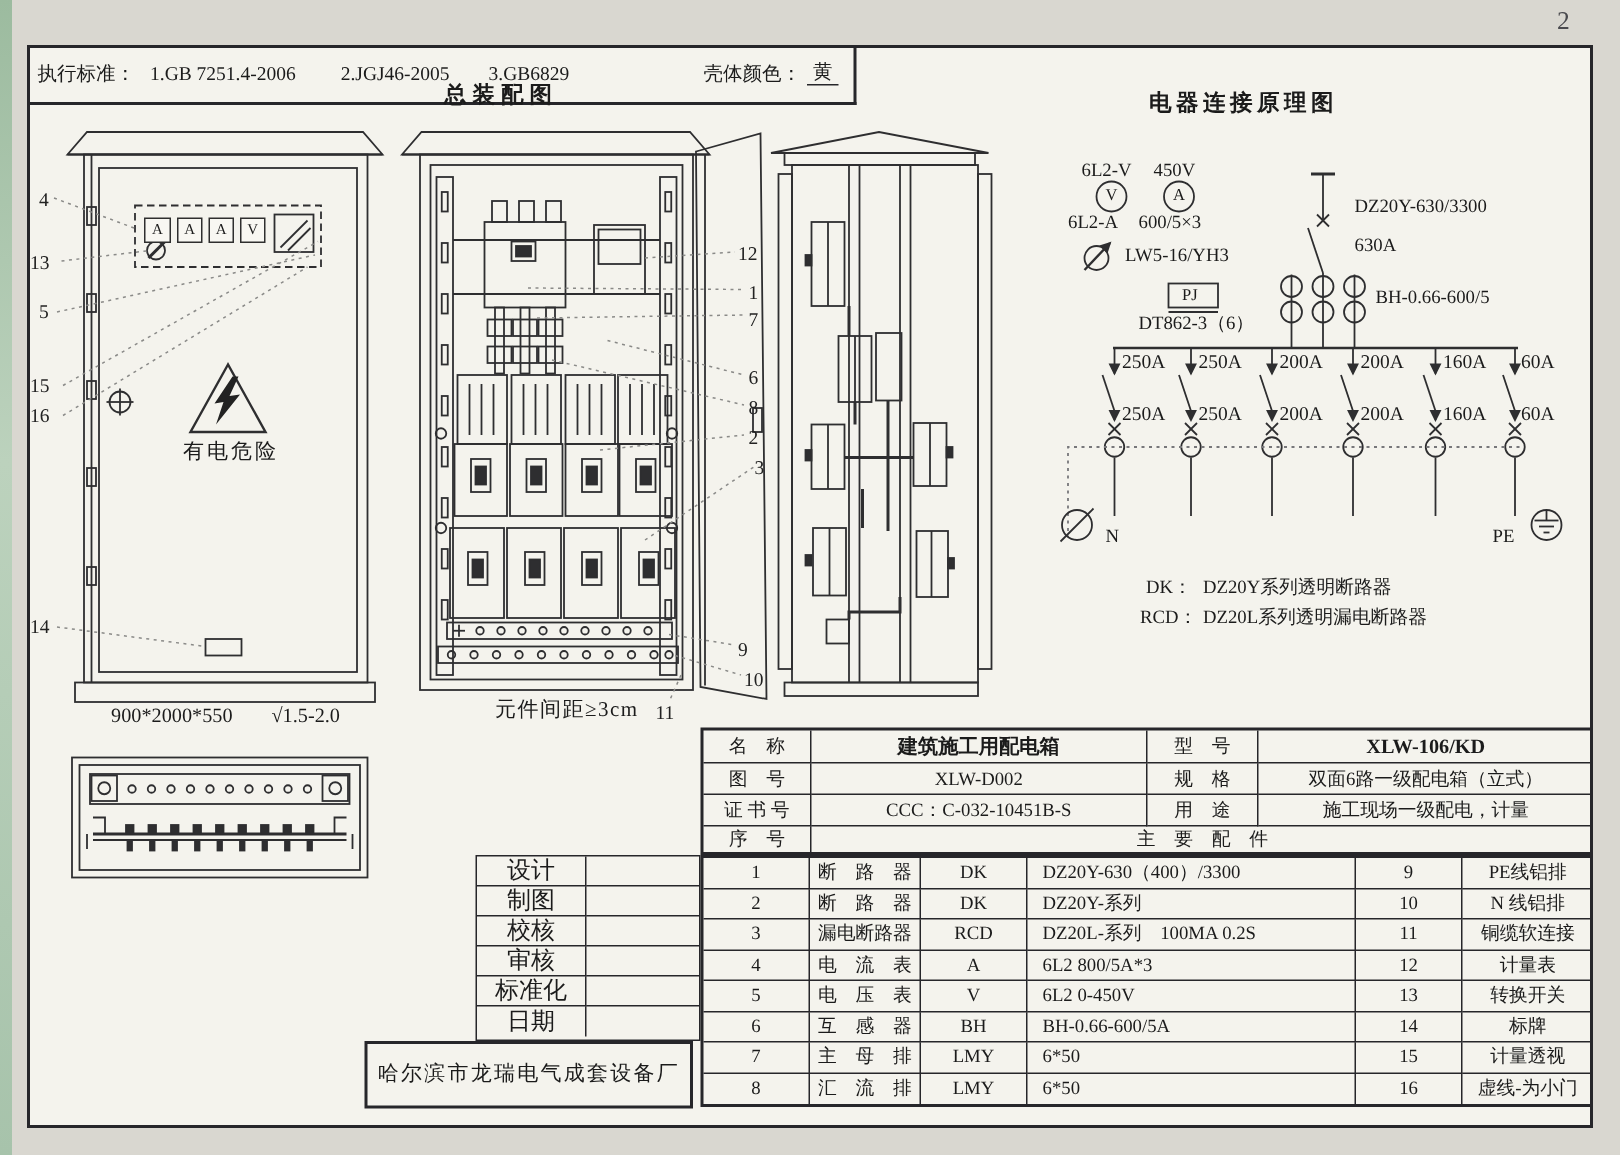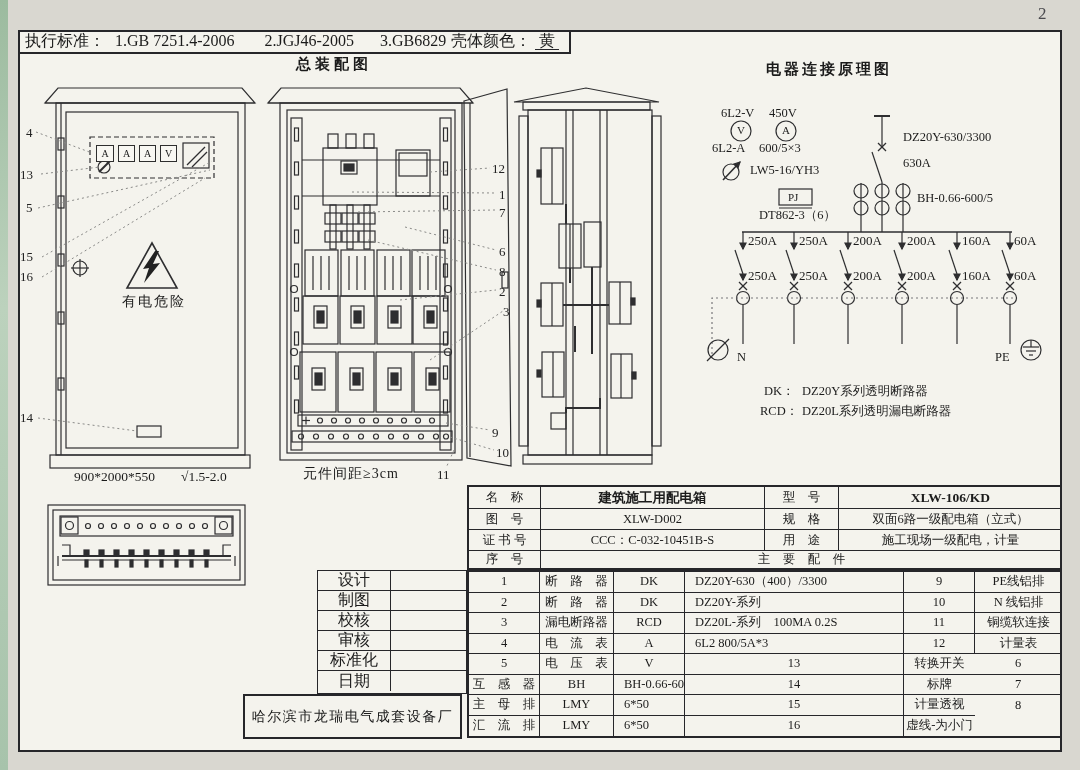--- a/index.html
+++ b/index.html
@@ -9,22 +9,22 @@
     font-family:"Liberation Serif","DejaVu Serif",serif;
     color:#1b1b1b;
   }
   .abs{position:absolute;}
   .paper-inner{left:18px;top:30px;width:1044px;height:722px;background:#f4f3ed;}
   .page-border{left:18px;top:30px;width:1044px;height:722px;border:2px solid #26262a;box-sizing:border-box;}
   .green-strip{left:0;top:0;width:8px;height:770px;background:linear-gradient(180deg,#9cbb9f,#bcd2bd 40%,#a7c3ab);}
   .t{white-space:nowrap;line-height:1.1;}
   .pagenum{left:1038px;top:5px;font-size:17px;color:#4a4a4e;}
   
-  .stdbar{left:18px;top:30px;width:553px;height:24px;border-right:2px solid #26262a;border-bottom:2px solid #26262a;
-    box-sizing:border-box;display:flex;align-items:center;font-size:16px;padding-left:7px;}
+  .stdbar{left:18px;top:30px;width:553px;height:40px;border-right:2px solid #26262a;border-bottom:2px solid #26262a;
+    box-sizing:border-box;display:flex;align-items:center;font-size:13px;padding-left:7px;}
   .stdbar .s1{margin-left:10px;} .stdbar .s2{margin-left:30px;} .stdbar .s3{margin-left:26px;}
   .stdbar .shell{margin-left:auto;} .stdbar .shellv{margin:0 10px 0 4px;border-bottom:1px solid #26262a;padding:0 4px;}
   .big-title{font-size:15px;font-weight:bold;letter-spacing:4px;}
   
   .grid{display:grid;box-sizing:border-box;border:2px solid #26262a;background:transparent;}
   .grid>div{box-sizing:border-box;border-right:1px solid #26262a;border-bottom:1px solid #26262a;
     display:flex;align-items:center;justify-content:center;font-size:12.5px;overflow:hidden;white-space:nowrap;}
   .grid>div.nr{border-right:none;} .grid>div.nb{border-bottom:none;}
   .grid>div.left{justify-content:flex-start;padding-left:10px;}
   .titleblock{left:467px;top:485px;width:595px;height:85px;grid-template-columns:72px 224px 74px 223px;grid-template-rows:22px 21px 21px 1fr;}
@@ -445,21 +445,21 @@
 <div class="abs t callout" style="left:492px;top:162px;">12</div>
 <div class="abs t callout" style="left:499px;top:188px;">1</div>
 <div class="abs t callout" style="left:499px;top:206px;">7</div>
 <div class="abs t callout" style="left:499px;top:245px;">6</div>
 <div class="abs t callout" style="left:499px;top:265px;">8</div>
 <div class="abs t callout" style="left:499px;top:285px;">2</div>
 <div class="abs t callout" style="left:503px;top:305px;">3</div>
 <div class="abs t callout" style="left:492px;top:426px;">9</div>
 <div class="abs t callout" style="left:496px;top:446px;">10</div>
 <div class="abs t callout" style="left:437px;top:468px;">11</div>
-<div class="abs t note" style="left:303px;top:466px;">元件间距≥3cm</div>
+<div class="abs t note" style="left:330px;top:466px;">元件间距≥3cm</div>
 
 <div class="abs t sch-title" style="left:766px;top:61px;">电器连接原理图</div>
 <div class="abs t lbl" style="left:721px;top:107px;">6L2-V</div>
 <div class="abs t lbl" style="left:769px;top:107px;">450V</div>
 <div class="abs t circleletter" style="left:737px;top:124px;">V</div>
 <div class="abs t circleletter" style="left:782px;top:124px;">A</div>
 <div class="abs t lbl" style="left:712px;top:142px;text-align:center;">6L2-A</div>
 <div class="abs t lbl" style="left:759px;top:142px;">600/5×3</div>
 <div class="abs t lbl" style="left:750px;top:164px;">LW5-16/YH3</div>
 <div class="abs t circleletter" style="left:788px;top:191px;">PJ</div>
@@ -528,20 +528,21 @@
   <div>4</div>
   <div>电　流　表</div>
   <div>A</div>
   <div class="left">6L2 800/5A*3</div>
   <div>12</div>
   <div class="nr">计量表</div>
 
   <div>5</div>
   <div>电　压　表</div>
   <div>V</div>
+  <div class="left">6L2 0-450V</div>
   <div>13</div>
   <div class="nr">转换开关</div>
 
   <div>6</div>
   <div>互　感　器</div>
   <div>BH</div>
   <div class="left">BH-0.66-600/5A</div>
   <div>14</div>
   <div class="nr">标牌</div>
 

